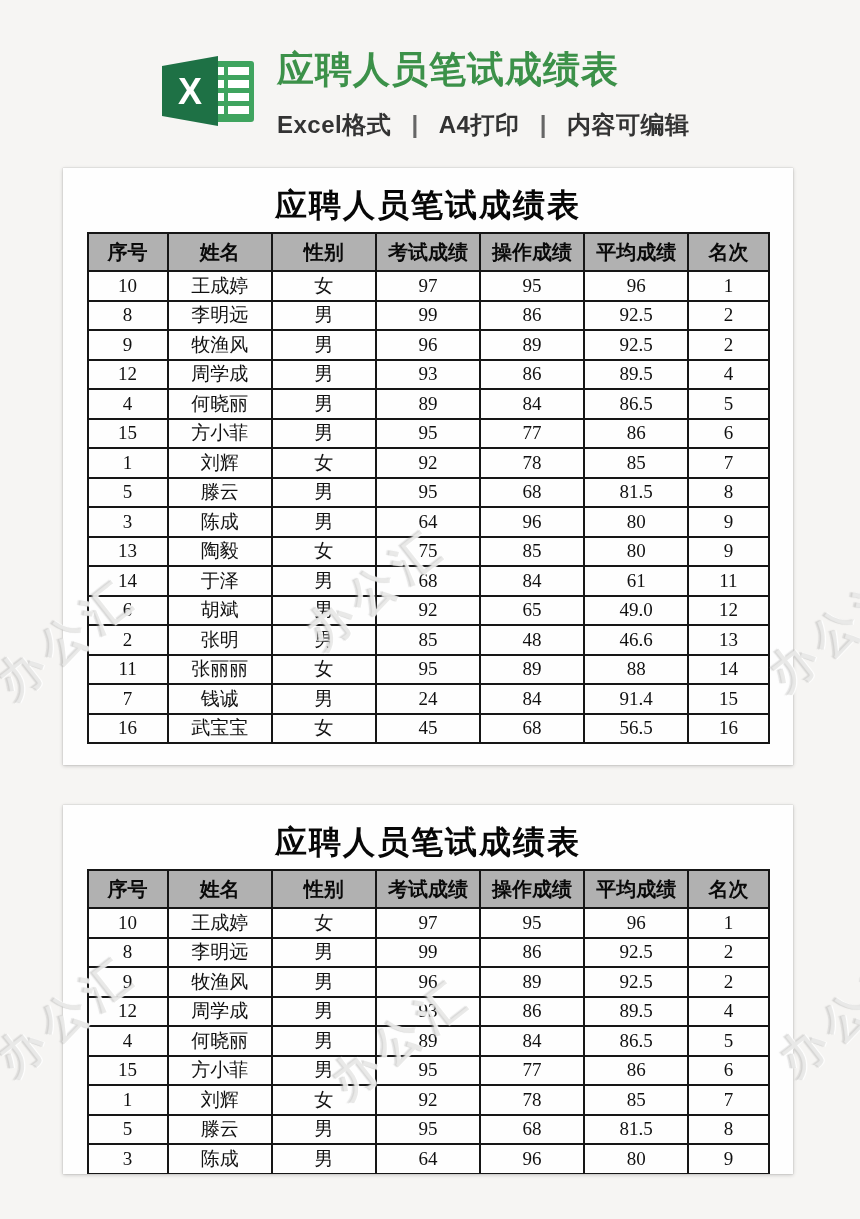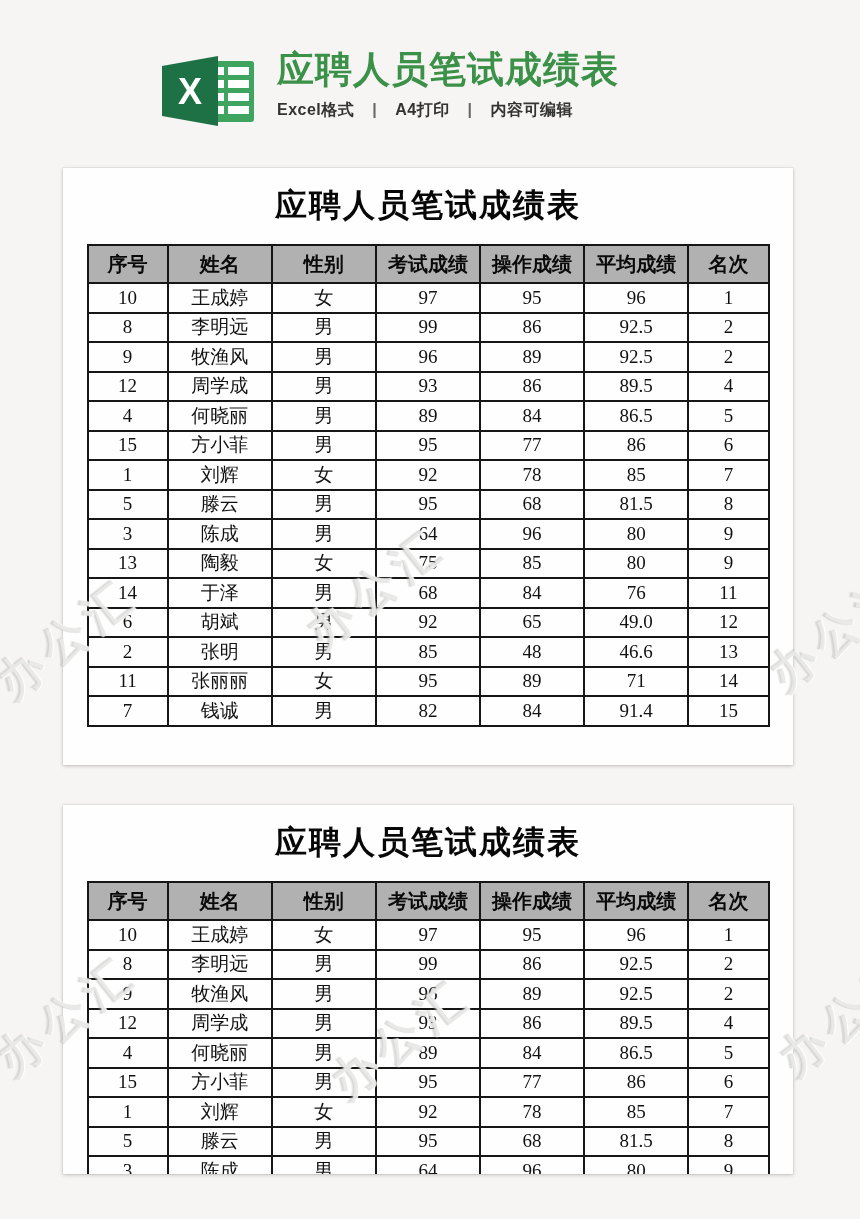--- a/index.html
+++ b/index.html
@@ -12,39 +12,39 @@
   }
   
   .page-header{position:absolute;left:0;top:0;width:860px;height:150px;}
   .excel-icon{position:absolute;left:162px;top:56px;width:94px;height:70px;}
   .header-text{position:absolute;left:277px;top:46px;}
   .page-title{
     font-size:37px;font-weight:bold;color:#3c9149;
     letter-spacing:1px;line-height:48px;white-space:nowrap;
   }
   .page-subtitle{
-    margin-top:6px;font-size:16px;font-weight:bold;color:#333;
+    margin-top:15px;font-size:24px;font-weight:bold;color:#333;
     letter-spacing:.5px;white-space:nowrap;
   }
   .page-subtitle .sep{margin:0 13px;color:#666;font-weight:bold;}
   
   .card{
     position:absolute;left:63px;width:730px;background:#fefefe;
     box-shadow:0 1px 4px rgba(0,0,0,0.20), 0 0 1px rgba(0,0,0,0.25);
   }
   .card1{top:168px;height:597px;}
   .card2{top:805px;height:369px;overflow:hidden;}
   .sheet-title{
     margin-top:14px;text-align:center;
     font-family:"Liberation Serif","DejaVu Serif",serif;
     font-size:32px;font-weight:bold;color:#070707;
     letter-spacing:2px;line-height:46px;
   }
   table.score-table{
-    width:683px;margin:16px auto;border-collapse:collapse;table-layout:fixed;
+    width:683px;margin:4px auto;border-collapse:collapse;table-layout:fixed;
     font-family:"Liberation Serif","DejaVu Serif",serif;color:#111;
   }
   .score-table th,.score-table td{
     border:2px solid #161616;text-align:center;vertical-align:middle;padding:0;
     overflow:hidden;white-space:nowrap;
   }
   .score-table th{
     height:36px;background:#b1b1b1;font-size:20px;font-weight:bold;color:#0a0a0a;
   }
   .score-table td{height:27.5px;font-size:19px;}
@@ -203,21 +203,21 @@
           <td>85</td>
           <td>80</td>
           <td>9</td>
         </tr>
         <tr>
           <td>14</td>
           <td>于泽</td>
           <td>男</td>
           <td>68</td>
           <td>84</td>
-          <td>76</td>
+          <td>61</td>
           <td>11</td>
         </tr>
         <tr>
           <td>6</td>
           <td>胡斌</td>
           <td>男</td>
           <td>92</td>
           <td>65</td>
           <td>49.0</td>
           <td>12</td>
@@ -230,31 +230,40 @@
           <td>48</td>
           <td>46.6</td>
           <td>13</td>
         </tr>
         <tr>
           <td>11</td>
           <td>张丽丽</td>
           <td>女</td>
           <td>95</td>
           <td>89</td>
-          <td>71</td>
+          <td>88</td>
           <td>14</td>
         </tr>
         <tr>
           <td>7</td>
           <td>钱诚</td>
           <td>男</td>
-          <td>82</td>
+          <td>24</td>
           <td>84</td>
           <td>91.4</td>
           <td>15</td>
+        </tr>
+        <tr>
+          <td>16</td>
+          <td>武宝宝</td>
+          <td>女</td>
+          <td>45</td>
+          <td>68</td>
+          <td>56.5</td>
+          <td>16</td>
         </tr>
       </tbody>
     </table>
 </div>
 
 <div class="card card2">
   <div class="sheet-title">应聘人员笔试成绩表</div>
   <table class="score-table">
       <colgroup>
         <col class="c-narrow">

